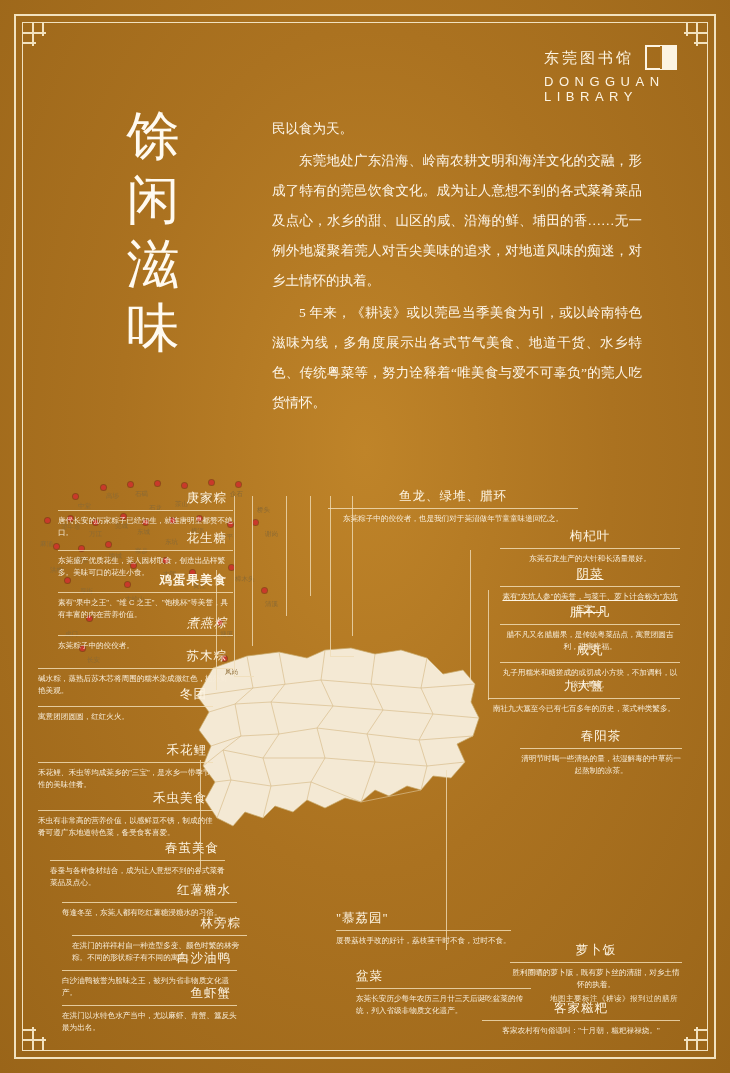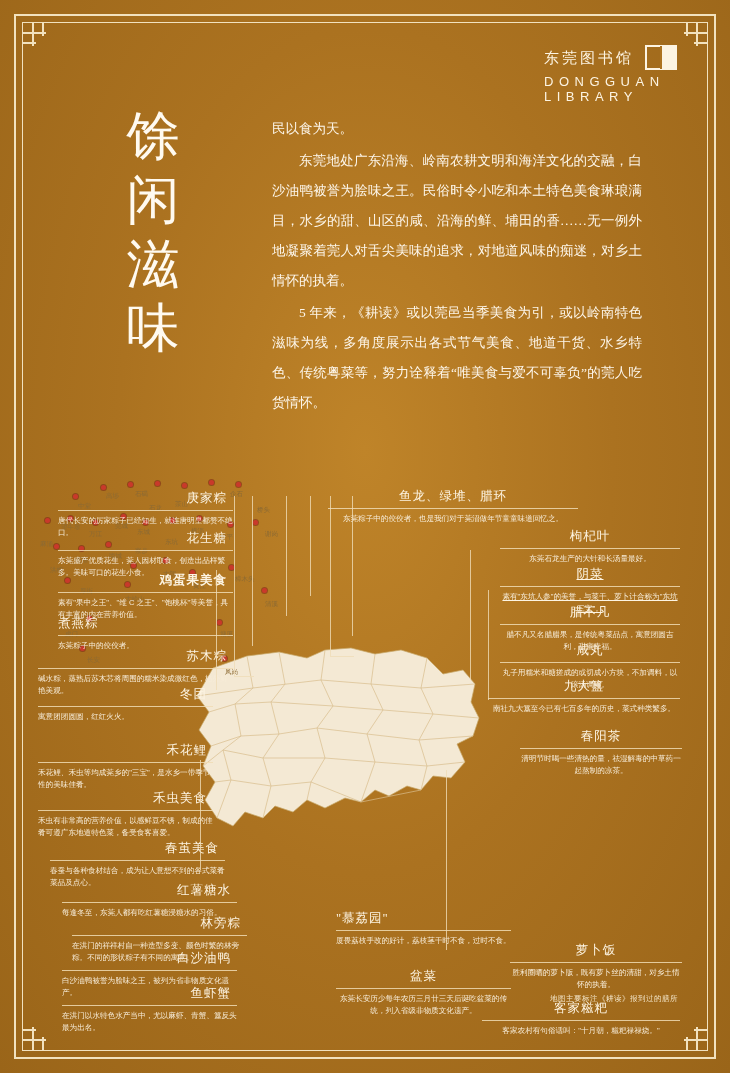--- a/index.html
+++ b/index.html
@@ -167,21 +167,21 @@
 
   <div class="headline">
     <span>馀</span>
     <span>闲</span>
     <span>滋</span>
     <span>味</span>
   </div>
 
   <div class="intro">
     <p>民以食为天。</p>
-    <p class="ind">东莞地处广东沿海、岭南农耕文明和海洋文化的交融，白沙油鸭被誉为脍味之王。民俗时令小吃和本土特色美食琳琅满目，水乡的甜、山区的咸、沿海的鲜、埔田的香……无一例外地凝聚着莞人对舌尖美味的追求，对地道风味的痴迷，对乡土情怀的执着。</p>
+    <p class="ind">东莞地处广东沿海、岭南农耕文明和海洋文化的交融，形成了特有的莞邑饮食文化。成为让人意想不到的各式菜肴菜品及点心，水乡的甜、山区的咸、沿海的鲜、埔田的香……无一例外地凝聚着莞人对舌尖美味的追求，对地道风味的痴迷，对乡土情怀的执着。</p>
     <p class="ind">5 年来，《耕读》或以莞邑当季美食为引，或以岭南特色滋味为线，多角度展示出各式节气美食、地道干货、水乡特色、传统粤菜等，努力诠释着“唯美食与爱不可辜负”的莞人吃货情怀。</p>
   </div>
 
   <div class="mapwrap">
 
     <svg class="map-svg" width="330" height="230" viewBox="0 0 330 230">
       <g fill="#f4e9d4" stroke="#c9a96a" stroke-width="0.7">
         <path d="M38 28 L72 16 L104 12 L132 18 L150 10 L176 8 L200 14 L226 10 L252 18 L268 34 L288 30 L300 44 L296 62 L304 78 L298 96 L282 104 L290 122 L276 138 L258 136 L246 150 L232 146 L214 156 L200 150 L186 162 L170 158 L150 168 L132 160 L118 172 L100 166 L88 178 L70 172 L58 186 L42 178 L30 160 L40 142 L28 126 L36 106 L24 90 L34 72 L22 56 Z"></path>
       </g>
       <g fill="none" stroke="#d8bd8c" stroke-width="0.7">
@@ -273,21 +273,21 @@
       <div class="title" style="text-align:right;padding-right:6px;">花生糖</div>
       <div class="rule"></div>
       <div class="desc">东莞盛产优质花生，莞人因材取食，创造出品样繁多。美味可口的花生小食。</div>
     </div>
     <div class="callout left" style="left:58px;top:102px;width:175px;">
       <div class="title" style="text-align:right;padding-right:6px;font-weight:bold;">鸡蛋果美食</div>
       <div class="rule"></div>
       <div class="desc">素有"果中之王"、"维 C 之王"、"饱桃杯"等美誉，具有丰富的内在营养价值。</div>
     </div>
     <div class="callout left" style="left:58px;top:145px;width:175px;">
-      <div class="title" style="padding-right:6px;">煮燕粽</div>
+      <div class="title" style="text-align:right;padding-right:6px;font-style:italic;">煮燕粽</div>
       <div class="rule"></div>
       <div class="desc">东莞粽子中的佼佼者。</div>
     </div>
     <div class="callout left" style="left:38px;top:178px;width:195px;">
       <div class="title" style="text-align:right;padding-right:6px;">苏木粽</div>
       <div class="rule"></div>
       <div class="desc">碱水粽，蒸熟后苏木芯将周围的糯米染成微红色，格外鲜艳美观。</div>
     </div>
     <div class="callout left" style="left:38px;top:216px;width:175px;">
       <div class="title" style="text-align:right;padding-right:6px;">冬团</div>
@@ -374,21 +374,21 @@
       <div class="title">客家糍粑</div>
       <div class="rule"></div>
       <div class="desc">客家农村有句俗话叫："十月朝，糍粑禄禄烧。"</div>
     </div>
 
     <div class="callout" style="left:336px;top:440px;width:175px;">
       <div class="title">"慕荔园"</div>
       <div class="rule"></div>
       <div class="desc">厦畏荔枝手改的好计，荔枝茎干时不食，过时不食。</div>
     </div>
-    <div class="callout" style="left:336px;top:498px;width:175px;text-align:center;">
+    <div class="callout" style="left:356px;top:498px;width:175px;">
       <div class="title">盆菜</div>
       <div class="rule"></div>
       <div class="desc">东莞长安历少每年农历三月廿三天后诞吃盆菜的传统，列入省级非物质文化遗产。</div>
     </div>
 
     <div class="leader v" style="left:234px;top:26px;height:180px;"></div>
     <div class="leader v" style="left:252px;top:26px;height:150px;"></div>
     <div class="leader v" style="left:286px;top:26px;height:120px;"></div>
     <div class="leader v" style="left:310px;top:26px;height:100px;"></div>
     <div class="leader v" style="left:330px;top:26px;height:160px;"></div>

